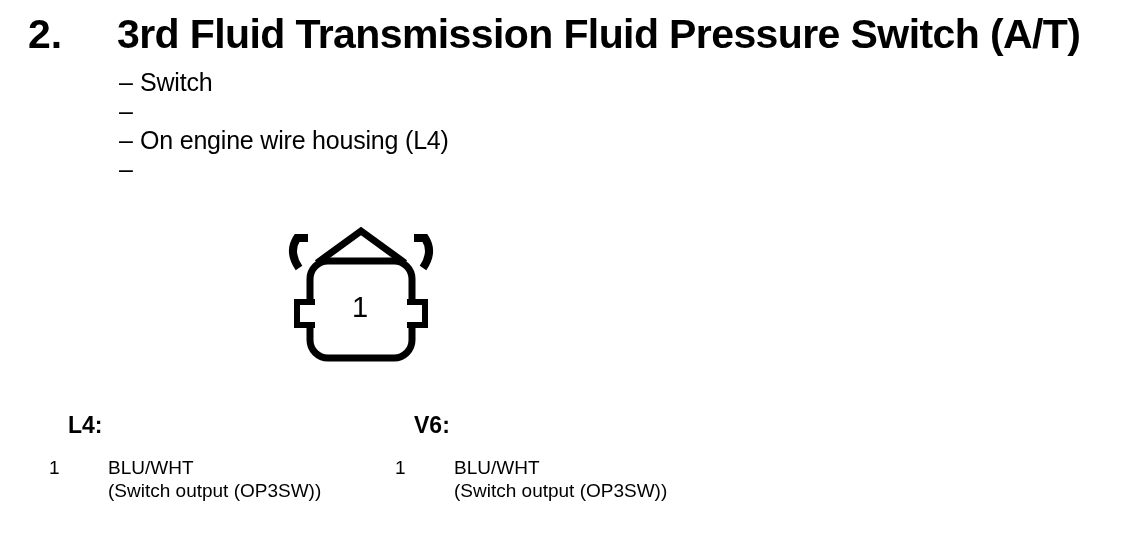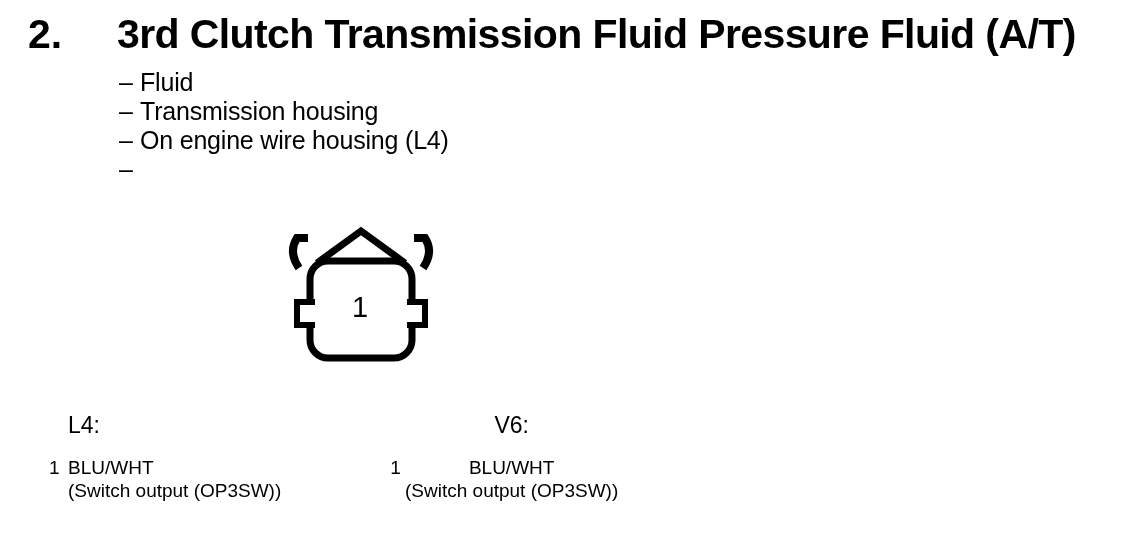--- a/index.html
+++ b/index.html
@@ -56,52 +56,51 @@
   .connector-wrap svg { display: block; }
   .cavity-num {
     font-family: "Liberation Sans", sans-serif;
     font-size: 29px;
     fill: #000000;
   }
 
   
   .pinout-col { position: absolute; top: 413px; }
   .pinout-col.l4 { left: 49px; }
-  .pinout-col.v6 { left: 386px; text-align: center; }
+  .pinout-col.v6 { left: 395px; }
   .pinout-header {
     margin: 0 0 0 19px;
     font-size: 23px;
-    font-weight: normal;
+    font-weight: bold;
     line-height: 24px;
   }
   .pin-row {
     display: flex;
     margin-top: 19px;
     font-size: 19px;
     line-height: 23px;
   }
   .pin-num { flex: 0 0 19px; width: 19px; }
-  .pin-lines { white-space: nowrap; }
+  .pin-lines { white-space: nowrap; margin-left: 40px; }
 </style>
 </head>
 <body>
 
 <div class="heading">
   <span class="sec-num">2.</span>
-  <span class="sec-title">3rd Clutch Transmission Fluid Pressure Fluid (A/T)</span>
+  <span class="sec-title">3rd Fluid Transmission Fluid Pressure Switch (A/T)</span>
 </div>
 
 <ul class="bullets">
   <li>
     <span class="bullet-dash">–</span>
-    <span>Fluid</span>
+    <span>Switch</span>
   </li>
   <li>
     <span class="bullet-dash">–</span>
-    <span>Transmission housing</span>
   </li>
   <li>
     <span class="bullet-dash">–</span>
     <span>On engine wire housing (L4)</span>
   </li>
   <li>
     <span class="bullet-dash">–</span>
   </li>
 </ul>
 

